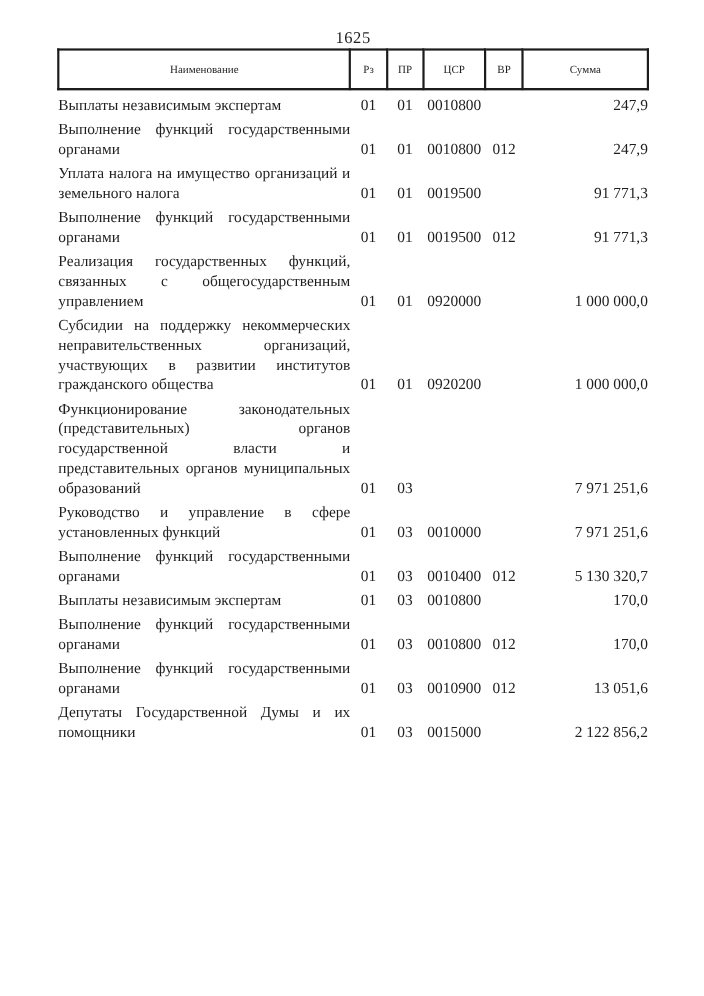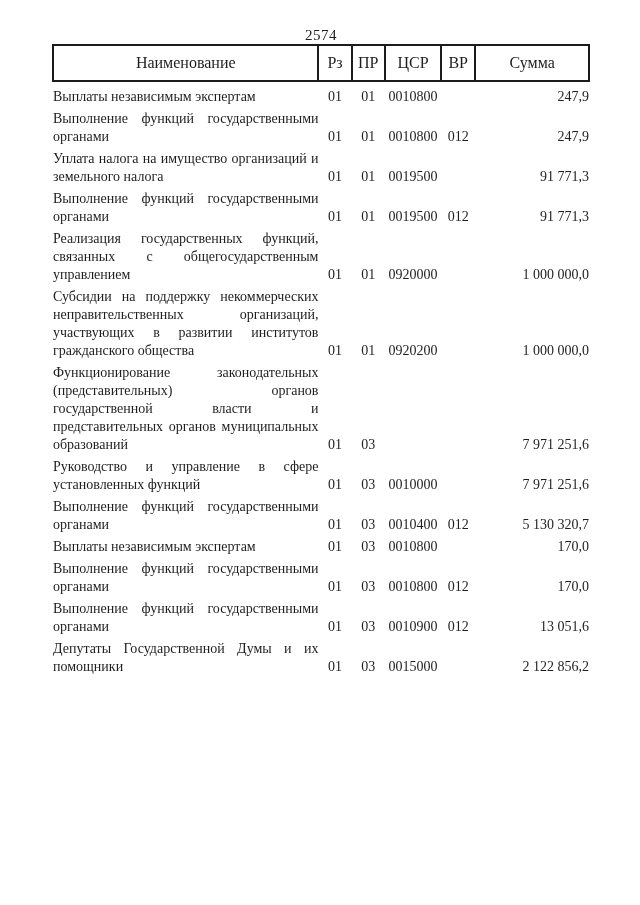--- a/index.html
+++ b/index.html
@@ -38,21 +38,21 @@
   }
   table.budget {
     border-collapse: collapse;
     table-layout: fixed;
     width: 538px;
     font-size: 14px;
   }
   table.budget thead th {
     border: 2px solid #1c1c1c;
     font-weight: normal;
-    font-size: 16px;
+    font-size: 10px;
     height: 34px;
     text-align: center;
     vertical-align: middle;
     padding: 0 2px;
     background: #ffffff;
   }
   table.budget tbody td {
     vertical-align: bottom;
     padding: 4px 0 0 0;
     line-height: 18px;
@@ -78,21 +78,21 @@
     padding-right: 5px;
     margin-top: 39px;
   }
 </style>
 </head>
 <body>
 
 <div class="page">
   <div class="content">
 
-    <div class="page-number">2574</div>
+    <div class="page-number">1625</div>
 
 
     <table class="budget">
       <colgroup>
         <col style="width:264px">
         <col style="width:33px">
         <col style="width:33px">
         <col style="width:56px">
         <col style="width:34px">
         <col style="width:113px">

